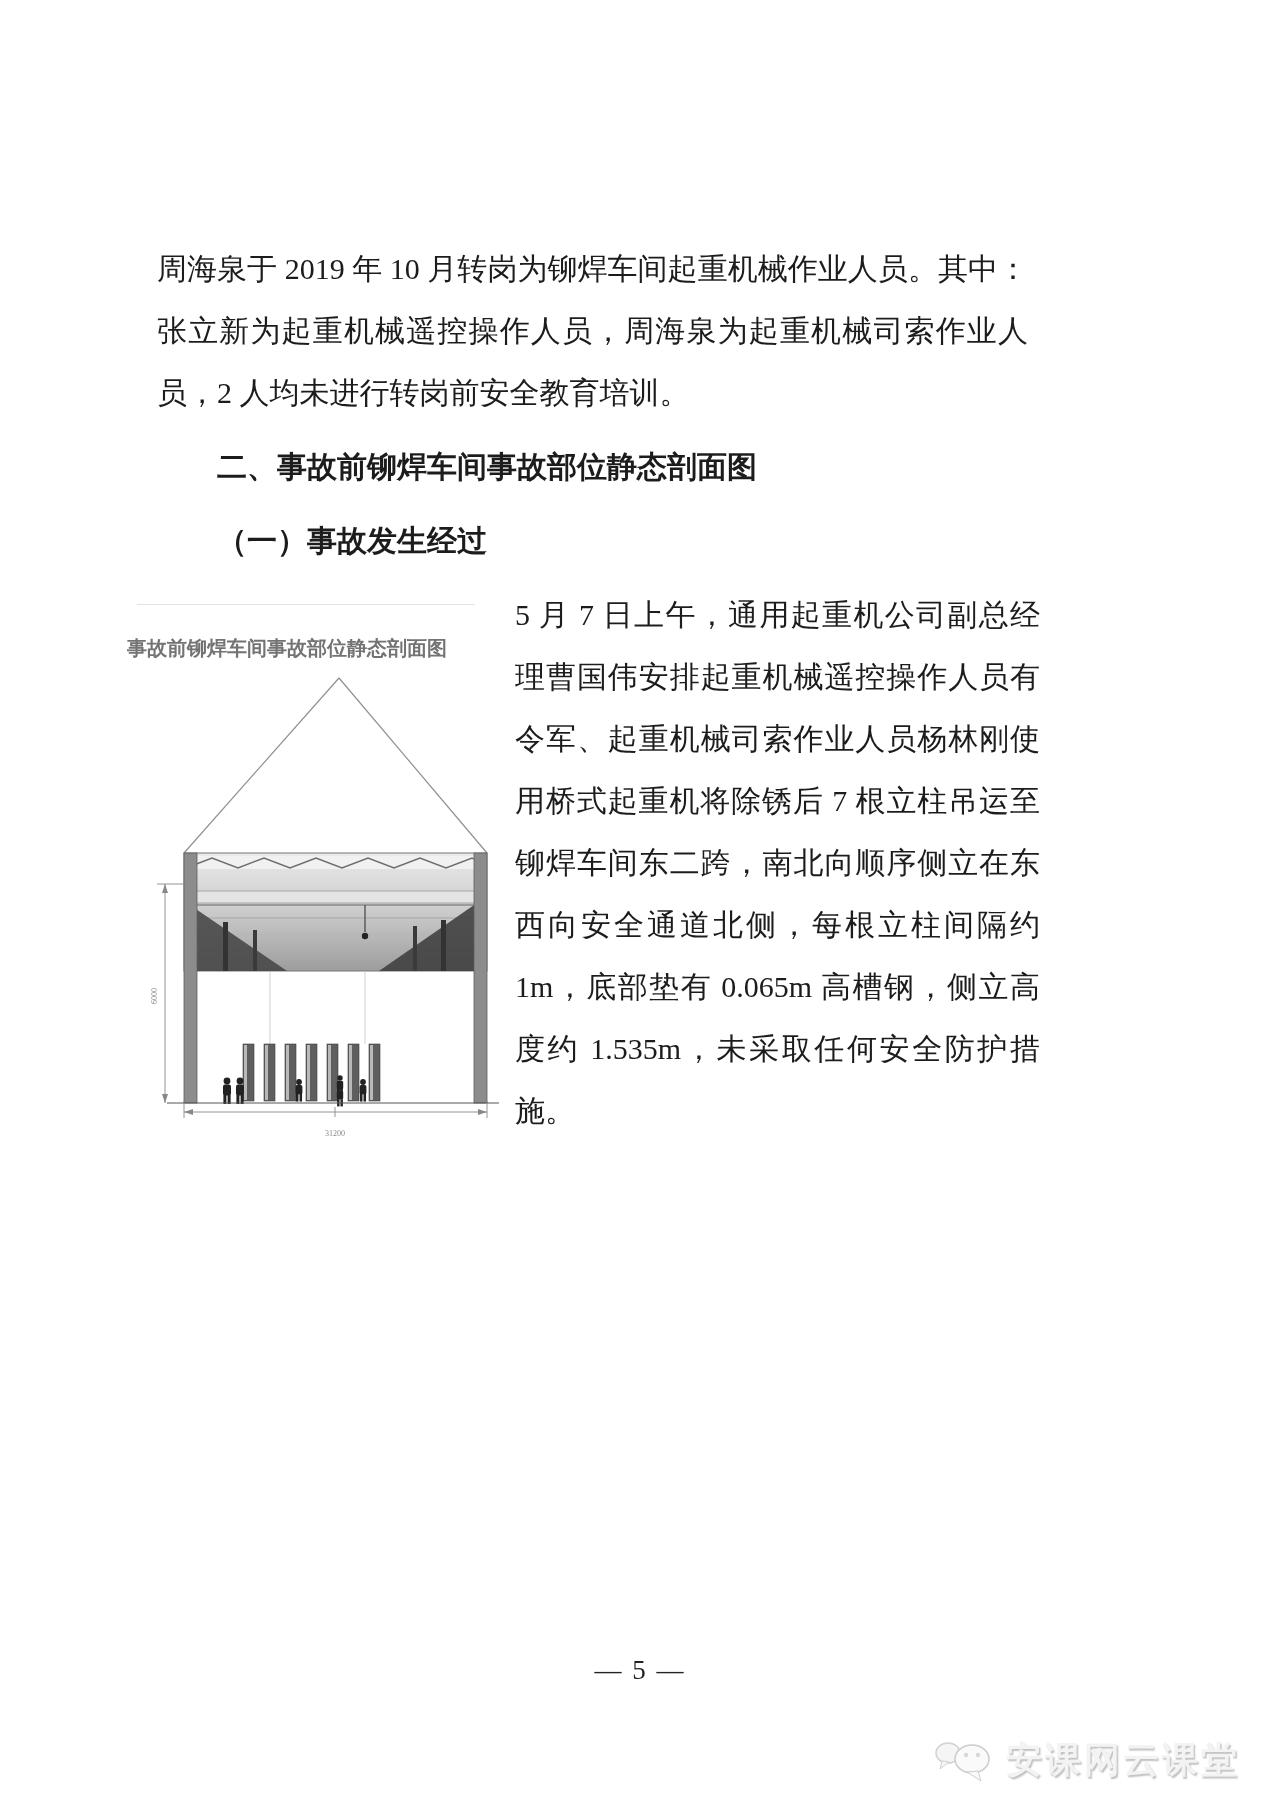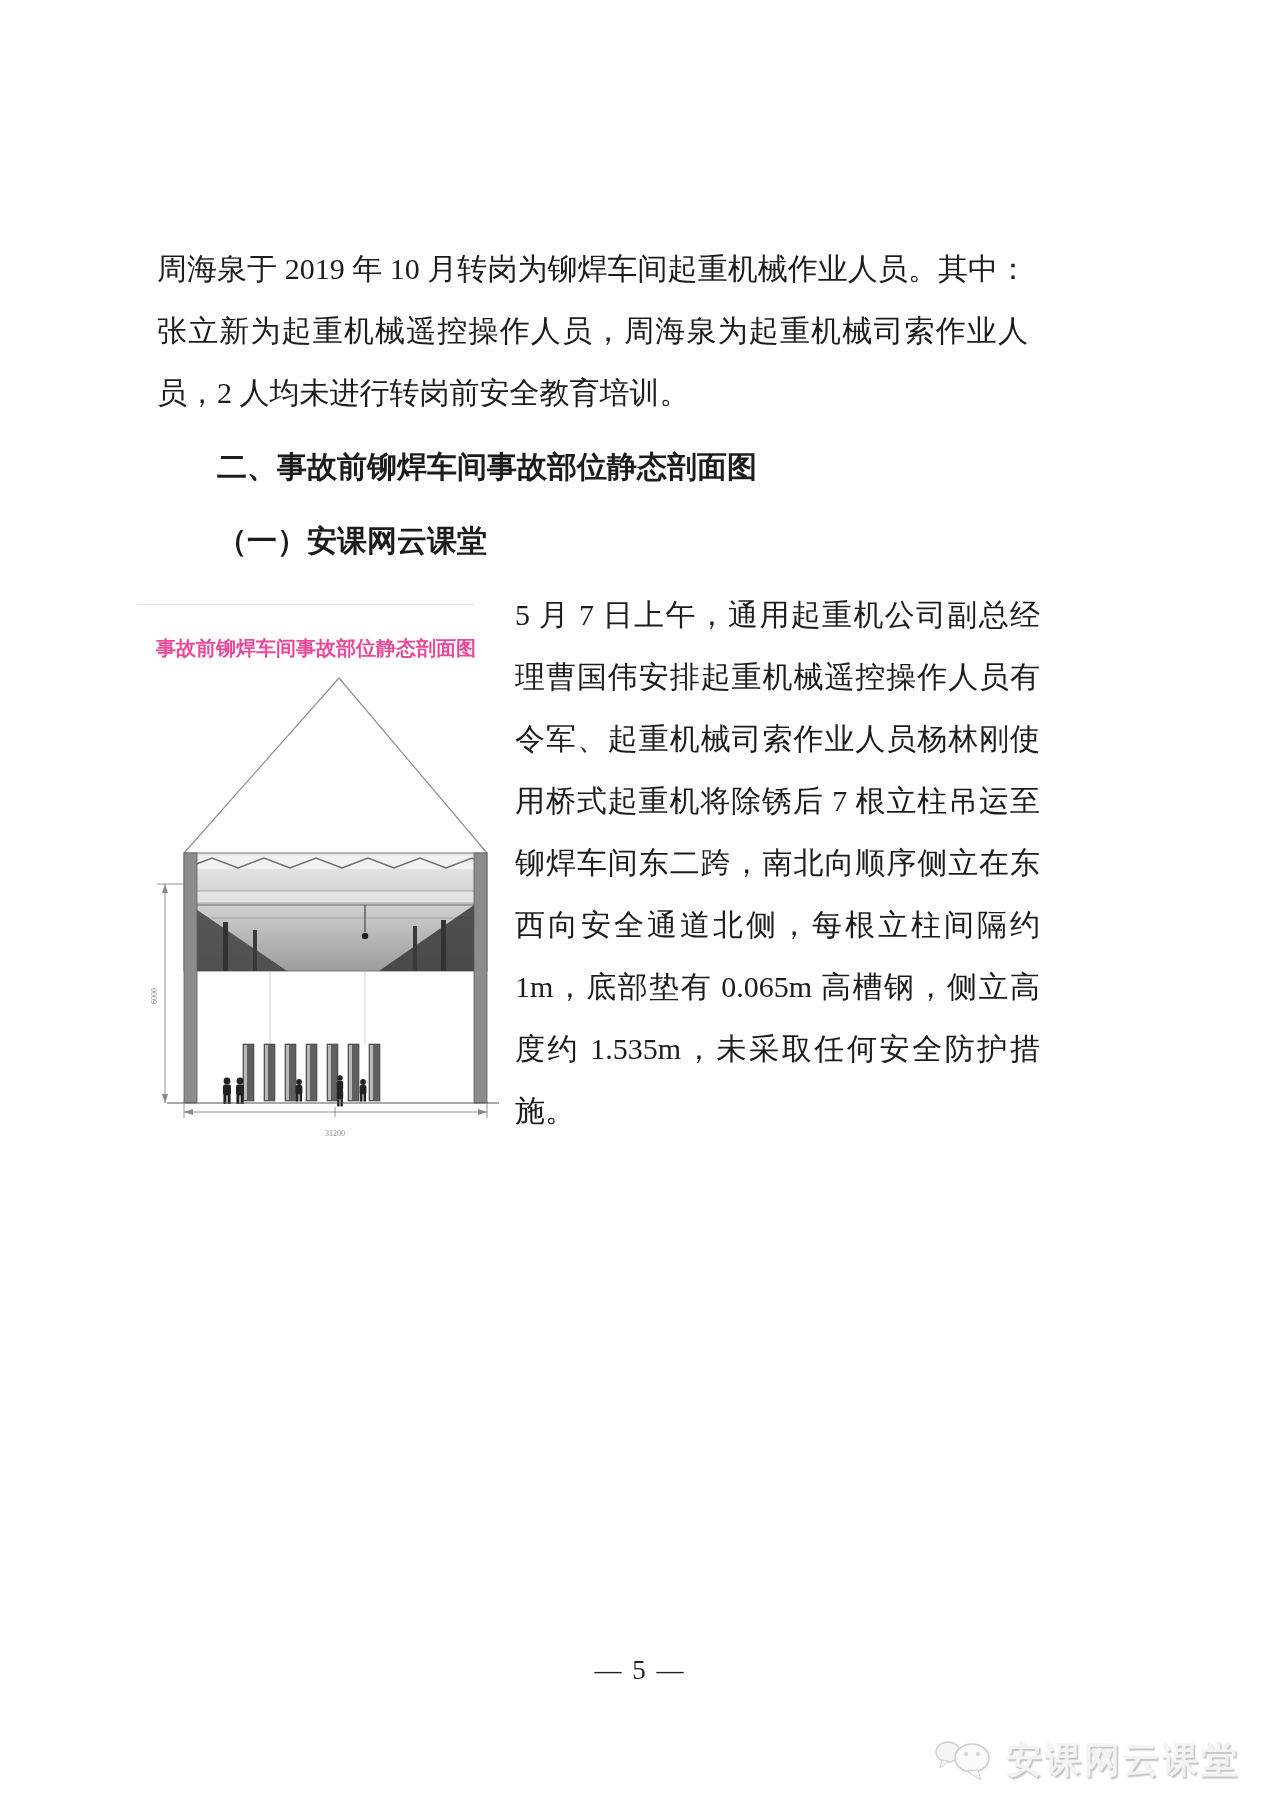--- a/index.html
+++ b/index.html
@@ -29,55 +29,55 @@
     padding:0;
     position:relative;
   }
   figure.diagram::before{
     content:"";
     position:absolute;left:10px;right:30px;top:8px;
     border-top:1px solid #e3e3e3;
   }
   .fig-caption{
     position:absolute;top:40px;left:0;width:100%;
-    text-align:center;
+    text-align:left;
     font-size:20px;font-weight:bold;line-height:1.2;
-    color:#ec4899;
+    color:#737373;
   }
   .fig-svg{position:absolute;left:0;top:0;}
   .footer{
     position:absolute;left:0;top:1650px;width:100%;
     text-align:center;
     font-size:27px;line-height:40px;color:#222;
     letter-spacing:2px;
   }
   .watermark{
     position:absolute;top:1736px;right:40px;
-    display:flex;align-items:flex-start;gap:10px;
+    display:flex;align-items:flex-end;gap:10px;
     color:#f1f1f1;
   }
   .watermark .wm-text{
     font-size:36px;font-weight:bold;letter-spacing:3px;
     color:#f3f3f3;
     text-shadow:1.5px 1.5px 1.5px #c2c2c2, -0.5px -0.5px 0 #ffffff;
     font-family:"Liberation Sans","DejaVu Sans",sans-serif;
   }
 </style>
 </head>
 <body>
 
 <div class="page">
 
   <div class="content">
 
     <p>周海泉于 2019 年 10 月转岗为铆焊车间起重机械作业人员。其中：张立新为起重机械遥控操作人员，周海泉为起重机械司索作业人员，2 人均未进行转岗前安全教育培训。</p>
 
     <p class="heading">二、事故前铆焊车间事故部位静态剖面图</p>
 
-    <p class="heading">（一）安课网云课堂</p>
+    <p class="heading">（一）事故发生经过</p>
 
 
     <p class="indent">
       </p><figure class="diagram">
         <svg class="fig-svg" width="378" height="600" viewBox="0 0 378 600">
           <defs>
             <g id="pers" fill="#222">
               <circle cx="0" cy="-20" r="3.4"></circle>
               <rect x="-4" y="-16.5" width="8" height="11" rx="2"></rect>
               <rect x="-3.6" y="-6" width="3" height="9"></rect>

